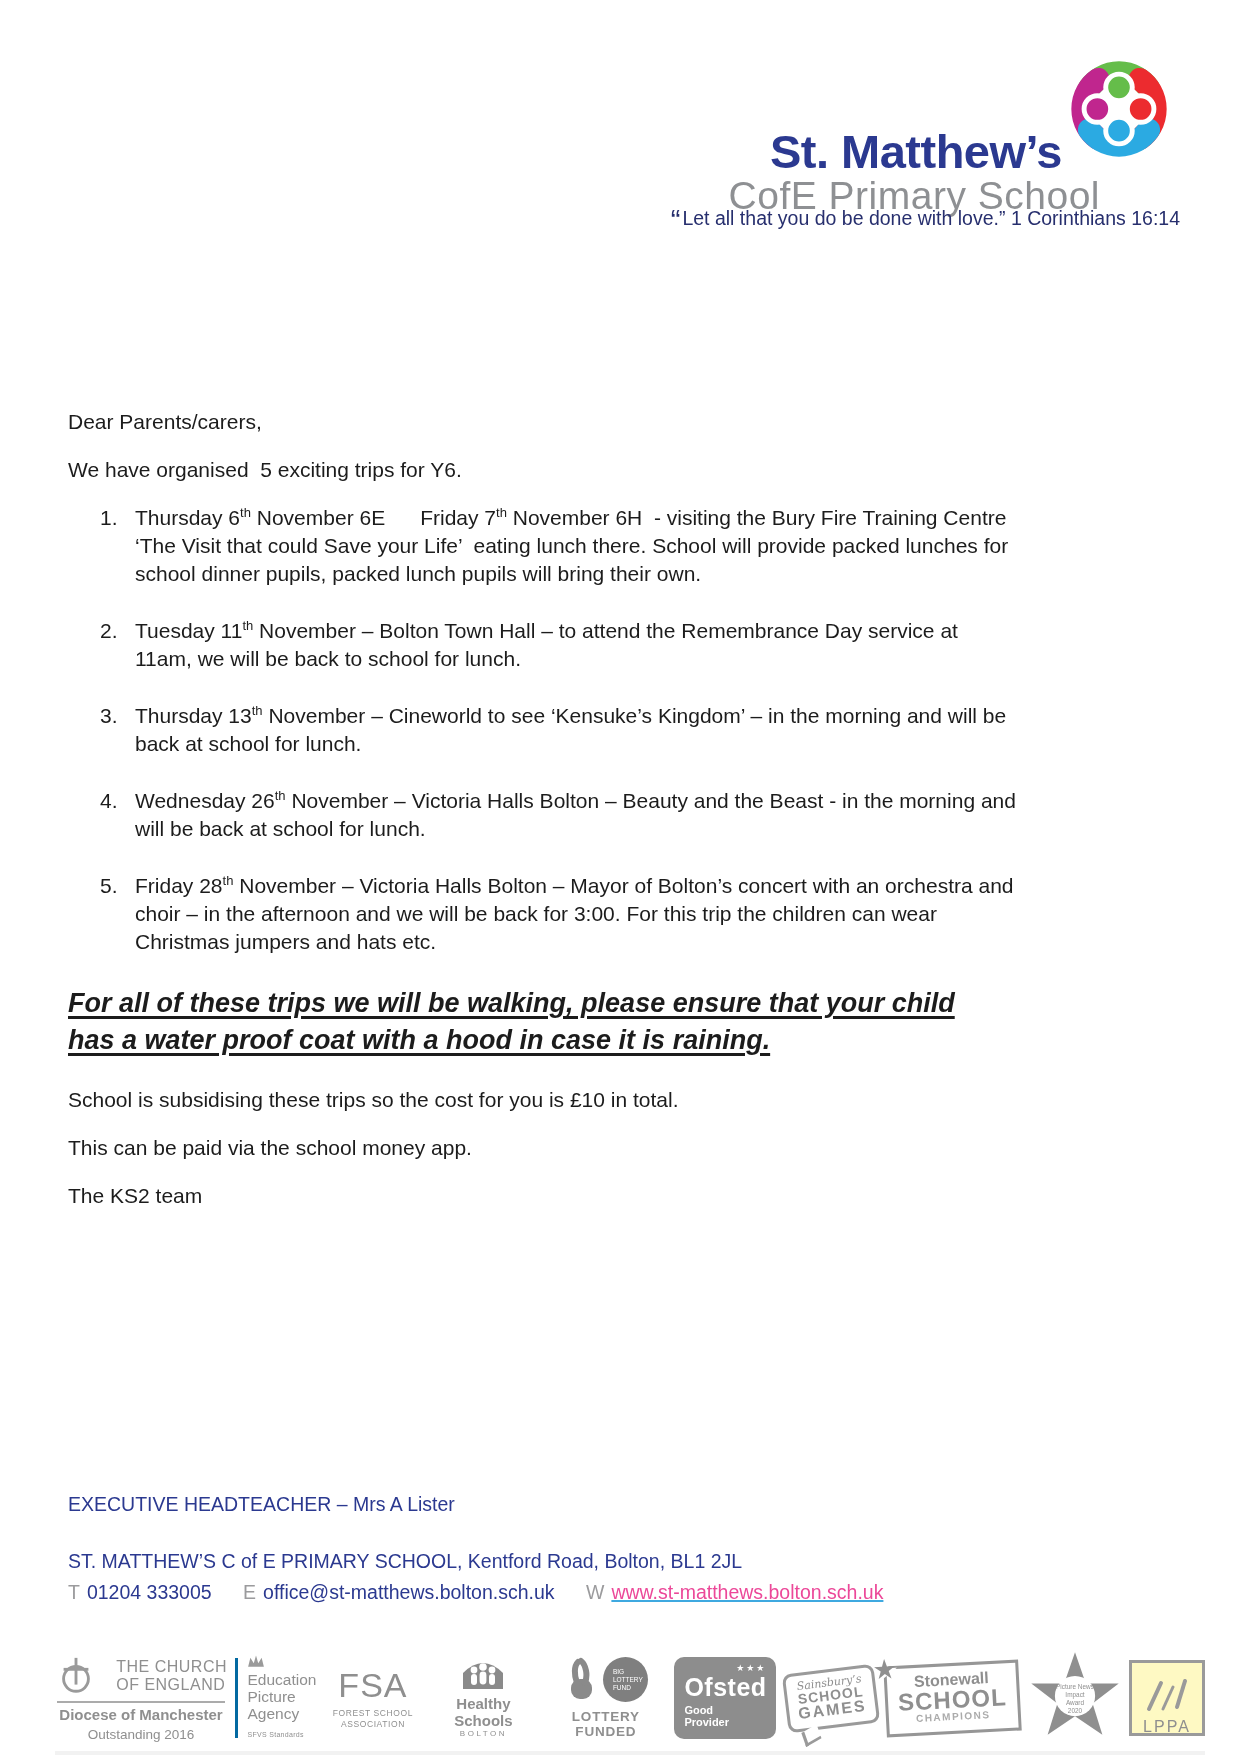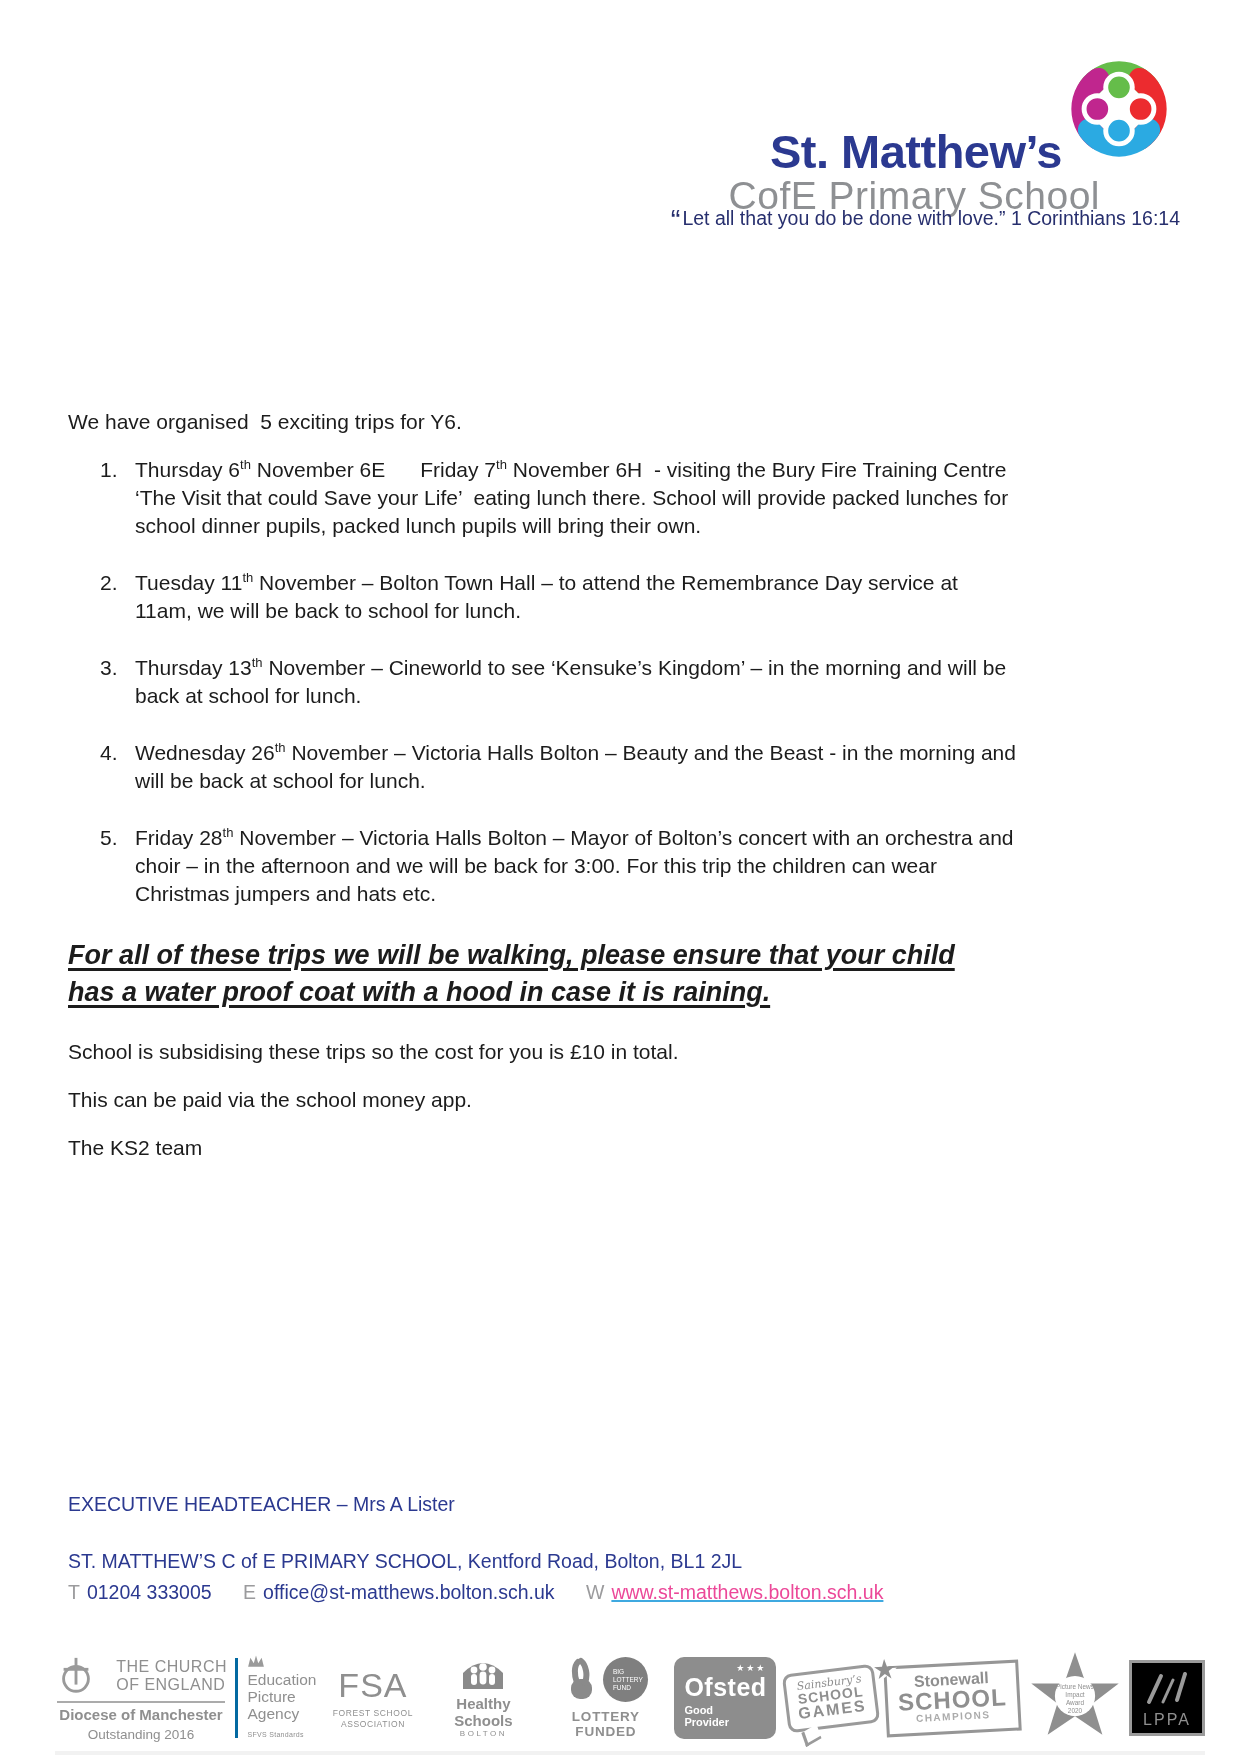--- a/index.html
+++ b/index.html
@@ -86,21 +86,21 @@
              padding:5px 10px 9px;text-align:center;background:#fff;}
   .stonewall-star{position:absolute;top:-16px;left:-14px;font-size:27px;color:#8f8f8f;
                   text-shadow:2px 2px 0 #fff;}
   .stonewall-brand{font-size:16px;font-weight:700;line-height:17px;}
   .stonewall-l1{font-size:24px;font-weight:700;line-height:23px;letter-spacing:1px;}
   .stonewall-l2{font-size:10px;letter-spacing:1.5px;color:#ababab;font-weight:700;}
 
   .star-award{width:92px;text-align:center;}
 
   .lppa{width:76px;height:76px;border:3px solid #9a9a9a;box-sizing:border-box;
-        text-align:center;padding-top:5px;background:#000000;}
+        text-align:center;padding-top:12px;background:#fef9c3;}
   .lppa-title{font-size:16px;letter-spacing:2px;margin-top:1px;}
 </style>
 </head>
 <body>
 
 <div class="page">
 
   <div class="brand-name">St. Matthew’s</div>
   <div class="brand-sub">CofE Primary School</div>
   <div class="brand-quote"><span class="qmark">“</span><span>Let all that you do be done with love.” 1 Corinthians 16:14</span></div>
@@ -116,20 +116,21 @@
       <g stroke="#ffffff" stroke-width="5">
         <circle cx="60" cy="38" r="13.5" fill="#65bd4a"></circle>
         <circle cx="38" cy="60" r="13.5" fill="#c0268e"></circle>
         <circle cx="82" cy="60" r="13.5" fill="#ec2b2f"></circle>
         <circle cx="60" cy="82" r="13.5" fill="#2baae2"></circle>
       </g>
     </svg>
   </div>
 
   <div class="letter">
+    <p>Dear Parents/carers,</p>
     <p>We have organised  5 exciting trips for Y6.</p>
 
     <div class="trips" id="trips-list">
         <div class="trip">
           <span class="trip-num">1.</span>
           <span class="trip-text">Thursday 6<sup>th</sup> November 6E      Friday 7<sup>th</sup> November 6H  - visiting the Bury Fire Training Centre  ‘The Visit that could Save your Life’  eating lunch there. School will provide packed lunches for school dinner pupils, packed lunch pupils will bring their own.</span>
         </div>
         <div class="trip">
           <span class="trip-num">2.</span>
           <span class="trip-text">Tuesday 11<sup>th</sup> November – Bolton Town Hall – to attend the Remembrance Day service at 11am, we will be back to school for lunch.</span>

